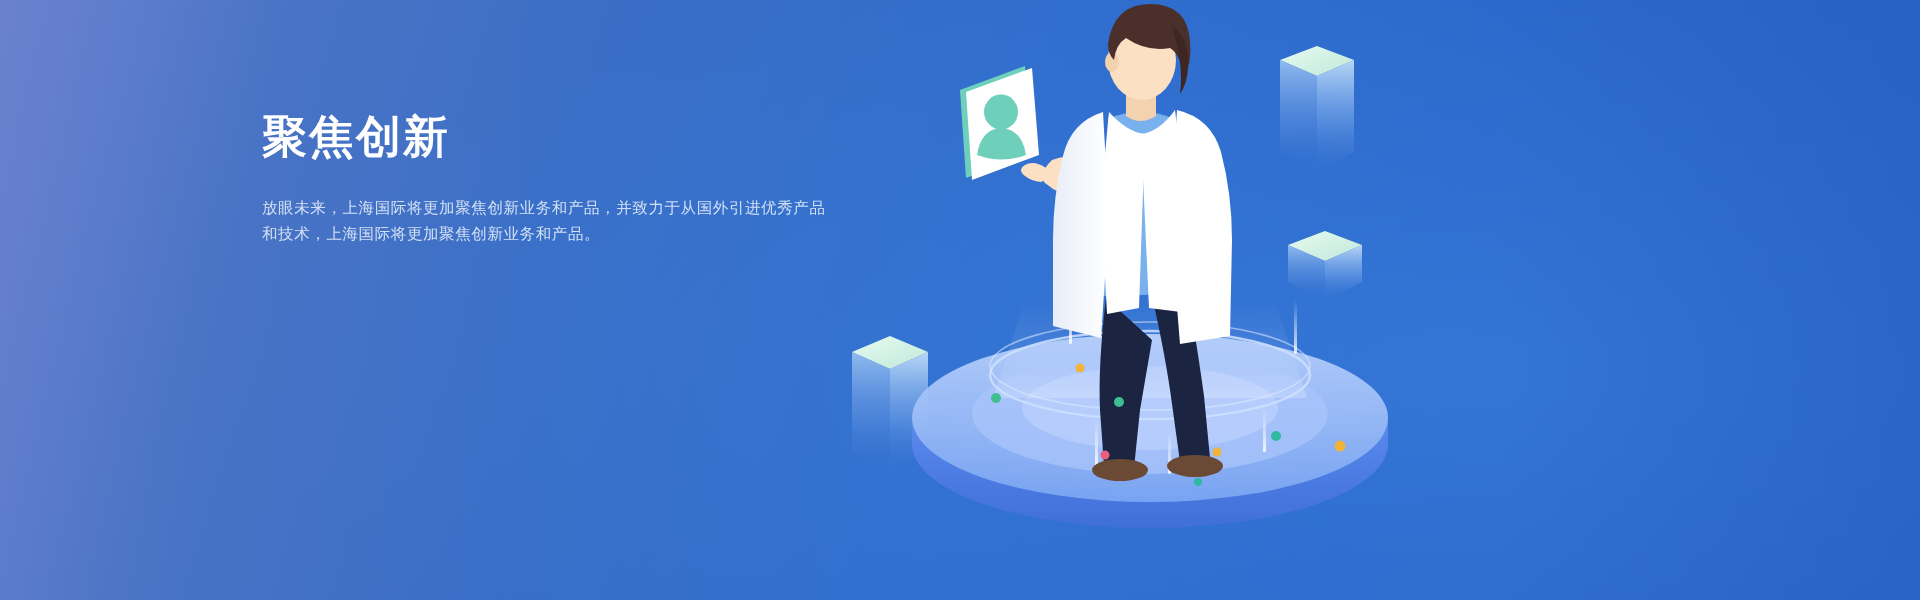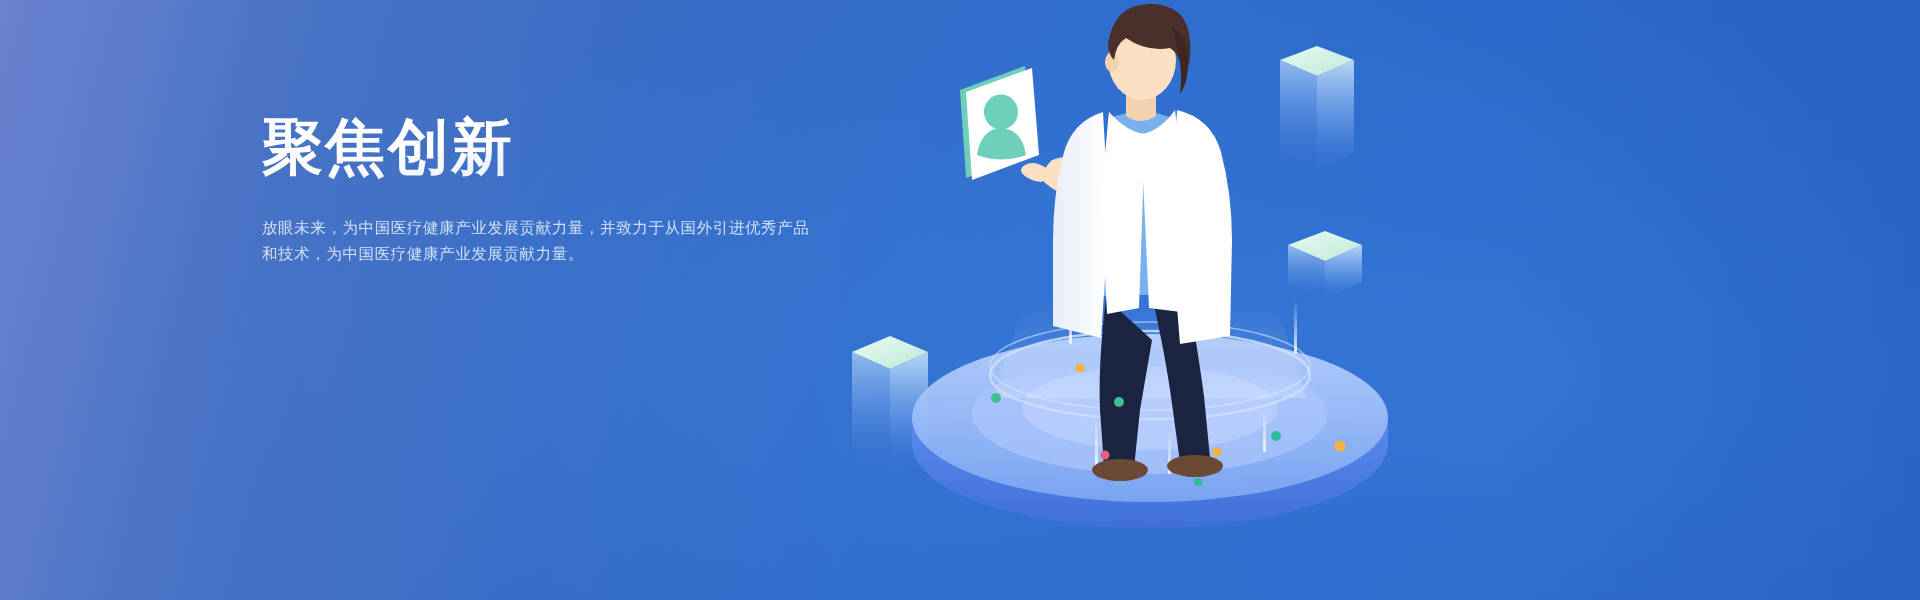--- a/index.html
+++ b/index.html
@@ -32,21 +32,21 @@
   }
 
   
   .copy {
     position:absolute;
     left:262px; top:108px;
     width:640px;
     z-index:6;
   }
   .headline {
-    font-size:61px;
+    font-size:45px;
     font-weight:700;
     line-height:1.30;
     letter-spacing:2px;
     white-space:nowrap;
     background:linear-gradient(168deg,#ffffff 0%,#ffffff 34%,#eef3fc 52%,#c8d8f1 74%,#a8c1e8 92%);
     -webkit-background-clip:text;
     background-clip:text;
     color:transparent;
     -webkit-text-fill-color:transparent;
   }
@@ -70,22 +70,22 @@
 <body>
 
 <div class="banner">
 
   <div class="wash-left"></div>
   <div class="wash-right"></div>
 
   <div class="copy">
     <div class="headline l1">聚焦创新</div>
     <div class="paragraph">
-      <span>放眼未来，为中国医疗健康产业发展贡献力量，并致力于从国外引进优秀产品</span>
-      <span>和技术，为中国医疗健康产业发展贡献力量。</span>
+      <span>放眼未来，上海国际将更加聚焦创新业务和产品，并致力于从国外引进优秀产品</span>
+      <span>和技术，上海国际将更加聚焦创新业务和产品。</span>
     </div>
   </div>
 
   <div class="illo">
     <svg viewBox="0 0 1100 600" xmlns="http://www.w3.org/2000/svg">
       <defs>
         <linearGradient id="blkBody" x1="0" y1="0" x2="0" y2="1">
           <stop offset="0%" stop-color="#bfdcf8" stop-opacity="0.95"></stop>
           <stop offset="55%" stop-color="#76a6ea" stop-opacity="0.55"></stop>
           <stop offset="100%" stop-color="#3f77cf" stop-opacity="0.05"></stop>

